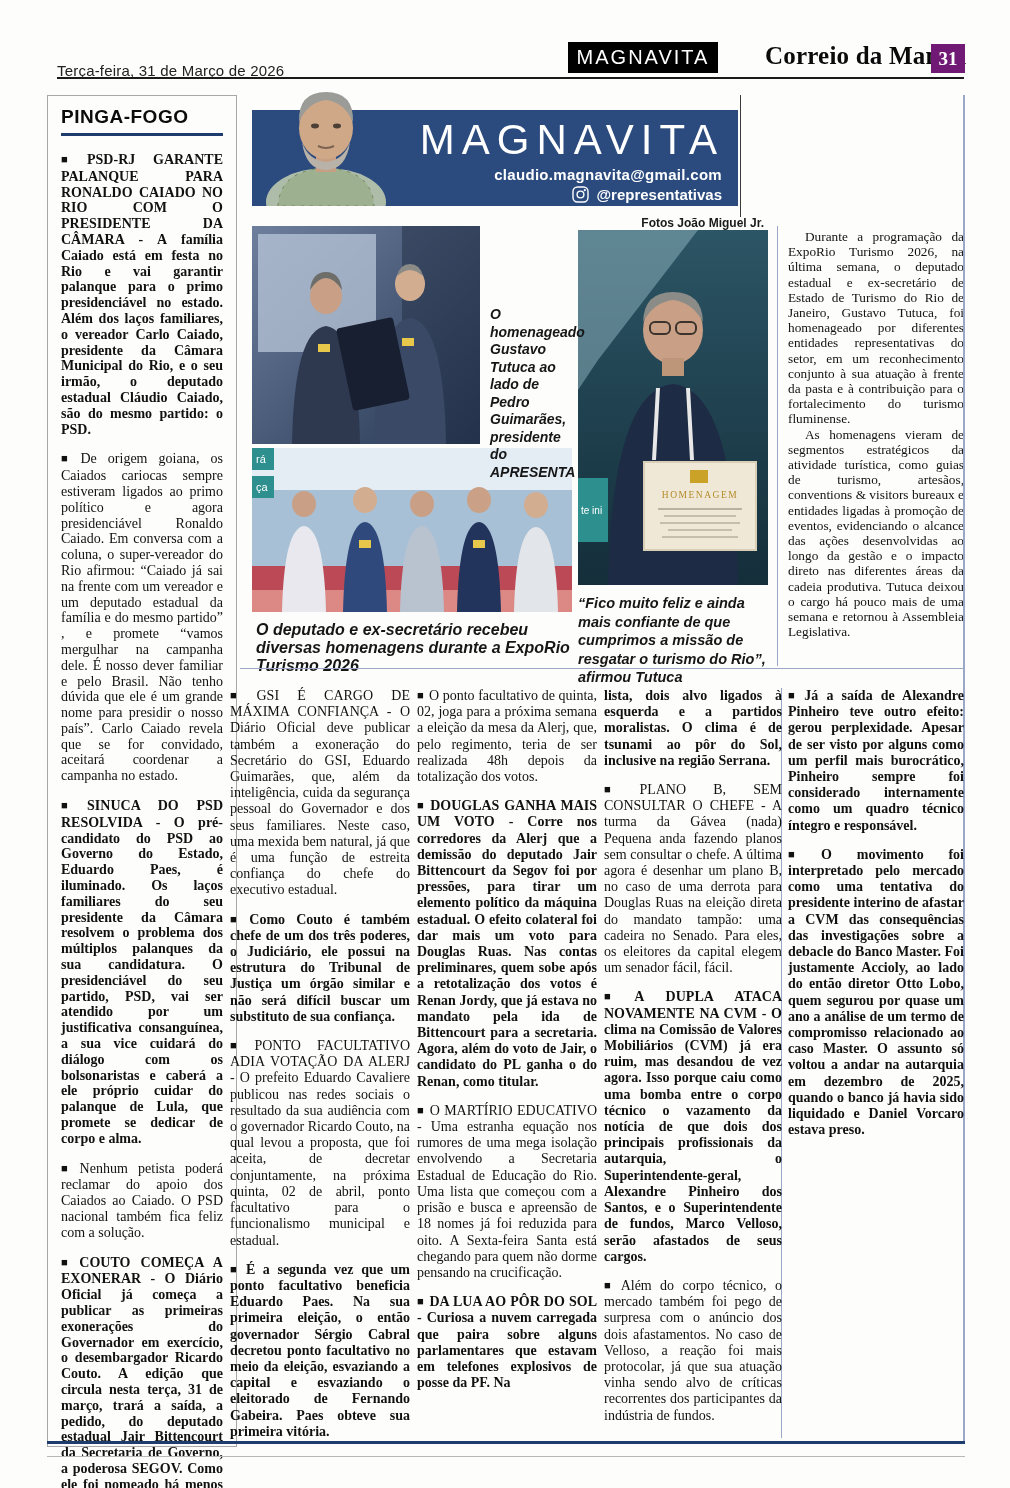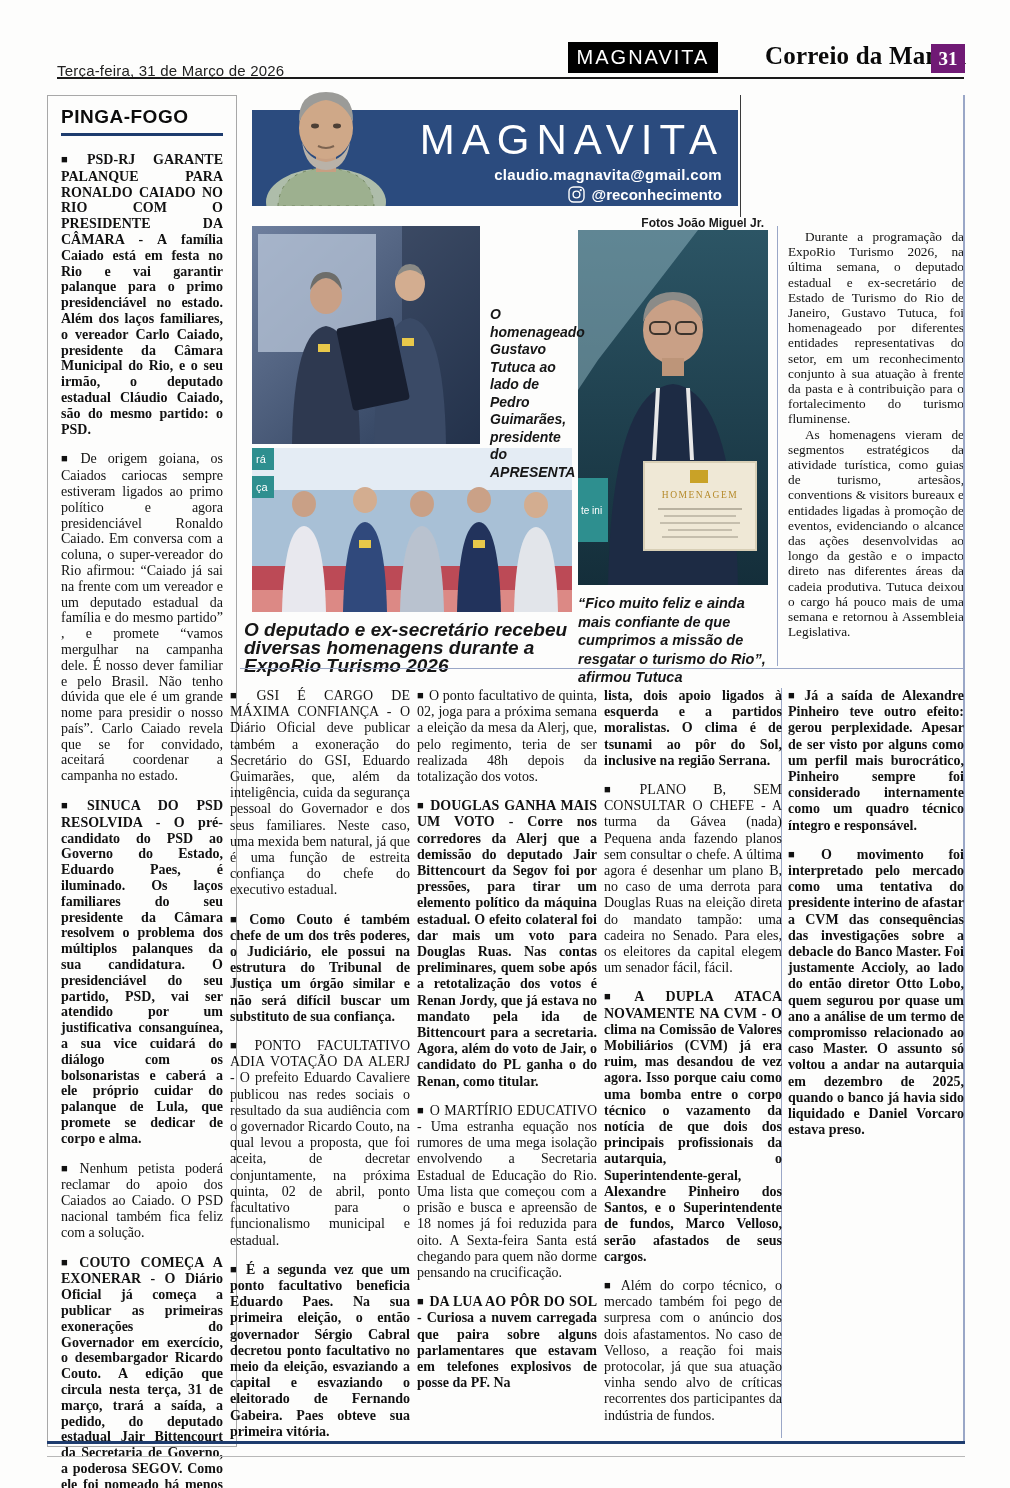--- a/index.html
+++ b/index.html
@@ -34,21 +34,21 @@
   .headline{left:746px;top:98px;width:220px;font-size:24px;line-height:29px;font-weight:700;
             letter-spacing:-.3px;color:#161616;}
   .credit{left:578px;top:216px;width:186px;text-align:right;font-size:12px;font-weight:bold;color:#1a1a1a;}
   
   .ph{overflow:hidden;}
   .photoA{left:252px;top:226px;width:228px;height:218px;}
   .photoB{left:252px;top:448px;width:320px;height:164px;}
   .photoC{left:578px;top:230px;width:190px;height:355px;}
   .cap{font-family:"Liberation Sans",sans-serif;font-style:italic;font-weight:bold;color:#161616;}
   .cap-side{left:490px;top:306px;width:84px;font-size:14px;line-height:17.5px;}
-  .cap-left{left:244px;top:621px;width:335px;font-size:19px;line-height:18px;}
+  .cap-left{left:256px;top:621px;width:335px;font-size:16px;line-height:18px;}
   .cap-quote{left:578px;top:594px;width:200px;font-size:14.5px;line-height:18.5px;}
   
   .artcol{left:788px;top:229px;width:176px;}
   .artcol p{font-size:13.3px;line-height:15.2px;text-align:justify;text-indent:17px;margin:0;}
   
   .v-rule-1{left:740px;top:95px;width:1px;height:122px;background:#3a3a3a;}
   .v-rule-2{left:777px;top:226px;width:1px;height:440px;background:#9aa7c7;}
   .h-rule-mid{left:240px;top:668px;width:724px;height:1px;background:#9aa7c7;}
   .v-rule-3{left:781px;top:688px;width:1px;height:750px;background:#9aa7c7;}
   .v-rule-right{left:963px;top:95px;width:2px;height:1346px;background:#9aa7c7;}
@@ -82,21 +82,21 @@
 
   <div class="abs banner">
     <div class="abs sans banner-title">MAGNAVITA</div>
     <div class="abs sans banner-email">claudio.magnavita@gmail.com</div>
     <div class="abs sans banner-insta">
       <svg width="17" height="17" viewBox="0 0 17 17">
         <rect x="1" y="1" width="15" height="15" rx="4.5" fill="none" stroke="#fff" stroke-width="1.4"></rect>
         <circle cx="8.5" cy="8.5" r="3.4" fill="none" stroke="#fff" stroke-width="1.4"></circle>
         <circle cx="12.8" cy="4.2" r="1.1" fill="#fff"></circle>
       </svg>
-      <span>@reconhecimento</span>
+      <span>@representativas</span>
     </div>
   </div>
 
   <svg class="abs portrait" viewBox="0 0 136 122">
     <ellipse cx="68" cy="118" rx="60" ry="34" fill="#aebdaa"></ellipse>
     <path d="M20 122 Q22 86 68 84 Q114 86 116 122 Z" fill="#9db08f"></path>
     <path d="M20 122 Q22 86 68 84 Q114 86 116 122 Z" fill="none" stroke="#71855f" stroke-width="1" stroke-dasharray="3 6"></path>
     <rect x="58" y="70" width="20" height="18" fill="#c79f82"></rect>
     <ellipse cx="68" cy="44" rx="27" ry="31" fill="#cfa888"></ellipse>
     <path d="M41 38 Q40 8 68 8 Q96 8 95 38 Q86 18 68 16 Q50 18 41 38Z" fill="#9b9b98"></path>
@@ -207,21 +207,21 @@
   </div>
 
   <div class="abs bcol c2">
     <p><span class="bullet"></span><span>O ponto facultativo de quinta, 02, joga para a próxima semana a eleição da mesa da Alerj, que, pelo regimento, teria de ser realizada 48h depois da totalização dos votos.</span></p>
     <p class="b"><span class="bullet"></span><span>DOUGLAS GANHA MAIS UM VOTO - Corre nos corredores da Alerj que a demissão do deputado Jair Bittencourt da Segov foi por pressões, para tirar um elemento político da máquina estadual. O efeito colateral foi dar mais um voto para Douglas Ruas. Nas contas preliminares, quem sobe após a retotalização dos votos é Renan Jordy, que já estava no mandato pela ida de Bittencourt para a secretaria. Agora, além do voto de Jair, o candidato do PL ganha o do Renan, como titular.</span></p>
     <p><span class="bullet"></span><span>O MARTÍRIO EDUCATIVO - Uma estranha equação nos rumores de uma mega isolação envolvendo a Secretaria Estadual de Educação do Rio. Uma lista que começou com a prisão e busca e apreensão de 18 nomes já foi reduzida para oito. A Sexta-feira Santa está chegando para quem não dorme pensando na crucificação.</span></p>
     <p class="b"><span class="bullet"></span><span>DA LUA AO PÔR DO SOL - Curiosa a nuvem carregada que paira sobre alguns parlamentares que estavam em telefones explosivos de posse da PF. Na</span></p>
   </div>
 
   <div class="abs bcol c3">
-    <p class="b"><span>lista, dois apoio ligados à esquerda e a partidos moralistas. O clima é de tsunami ao pôr do Sol, inclusive na região Serrana.</span></p>
+    <p class="b"><span>lista, dois alvo ligados à esquerda e a partidos moralistas. O clima é de tsunami ao pôr do Sol, inclusive na região Serrana.</span></p>
     <p><span class="bullet"></span><span>PLANO B, SEM CONSULTAR O CHEFE - A turma da Gávea (nada) Pequena anda fazendo planos sem consultar o chefe. A última agora é desenhar um plano B, no caso de uma derrota para Douglas Ruas na eleição direta do mandato tampão: uma cadeira no Senado. Para eles, os eleitores da capital elegem um senador fácil, fácil.</span></p>
     <p class="b"><span class="bullet"></span><span>A DUPLA ATACA NOVAMENTE NA CVM - O clima na Comissão de Valores Mobiliários (CVM) já era ruim, mas desandou de vez agora. Isso porque caiu como uma bomba entre o corpo técnico o vazamento da notícia de que dois dos principais profissionais da autarquia, o Superintendente-geral, Alexandre Pinheiro dos Santos, e o Superintendente de fundos, Marco Velloso, serão afastados de seus cargos.</span></p>
     <p><span class="bullet"></span><span>Além do corpo técnico, o mercado também foi pego de surpresa com o anúncio dos dois afastamentos. No caso de Velloso, a reação foi mais protocolar, já que sua atuação vinha sendo alvo de críticas recorrentes dos participantes da indústria de fundos.</span></p>
   </div>
 
   <div class="abs bcol c4">
     <p class="b"><span class="bullet"></span><span>Já a saída de Alexandre Pinheiro teve outro efeito: gerou perplexidade. Apesar de ser visto por alguns como um perfil mais burocrático, Pinheiro sempre foi considerado internamente como um quadro técnico íntegro e responsável.</span></p>
     <p class="b"><span class="bullet"></span><span>O movimento foi interpretado pelo mercado como uma tentativa do presidente interino de afastar a CVM das consequências das investigações sobre a debacle do Banco Master. Foi justamente Accioly, ao lado do então diretor Otto Lobo, quem segurou por quase um ano a análise de um termo de compromisso relacionado ao caso Master. O assunto só voltou a andar na autarquia em dezembro de 2025, quando o banco já havia sido liquidado e Daniel Vorcaro estava preso.</span></p>
   </div>
 

